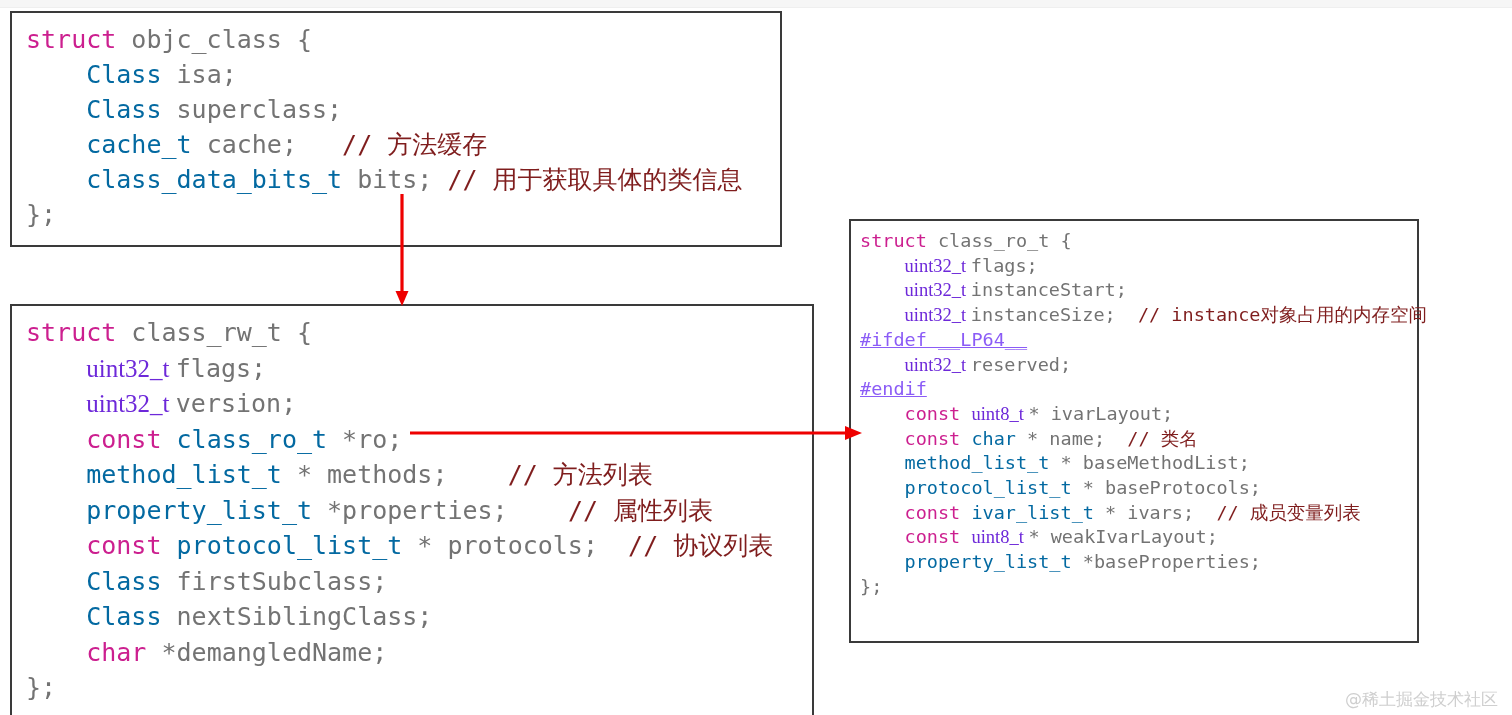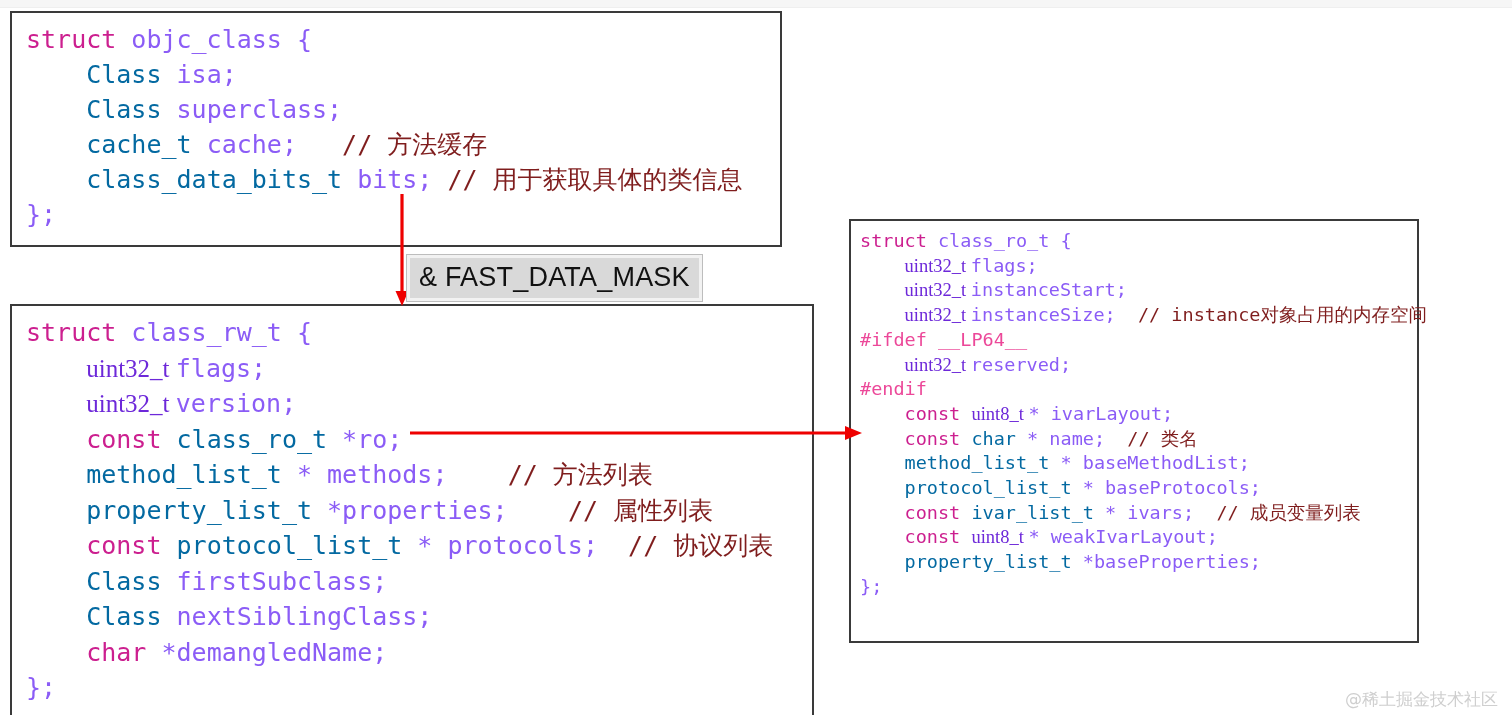--- a/index.html
+++ b/index.html
@@ -50,23 +50,23 @@
     width: 570px; height: 424px;
     padding: 8px 0 0 9px;
     font-size: 18.5px;
     line-height: 24.7px;
   }
 
   
   .kw   { color: #cc1f8f; }        
   .typ  { color: #0369a1; }        
   .ityp { color: #6d28d9; font-family: Liberation Serif, serif; }        
-  .pl   { color: #8b5cf6; }        
+  .pl   { color: #737373; }        
   .cm   { color: #7f1d1d; }        
-  .pp   { color: #ec4899; }        
+  .pp   { color: #8b5cf6; text-decoration: underline; }        
 
   
   .arrow { position: absolute; }
   #arrow-down {
     left: 394px; top: 194px;
     width: 16px; height: 112px;
   }
   #arrow-right {
     left: 410px; top: 420px;
     width: 452px; height: 26px;
@@ -115,17 +115,16 @@
   <svg class="arrow" id="arrow-down" viewBox="0 0 16 112">
     <line x1="8" y1="0" x2="8" y2="98" stroke="#ee0000" stroke-width="3.2"></line>
     <polygon points="8,112 1.5,97 14.5,97" fill="#ee0000"></polygon>
   </svg>
 
   <svg class="arrow" id="arrow-right" viewBox="0 0 452 26">
     <line x1="0" y1="13" x2="437" y2="13" stroke="#ee0000" stroke-width="3"></line>
     <polygon points="452,13 435,6 435,20" fill="#ee0000"></polygon>
   </svg>
 
-  <div id="mask-label">&amp; FAST_DATA_MASK</div>
 
   <div id="watermark">@稀土掘金技术社区</div>
 
 </div>
 
 </body></html>

